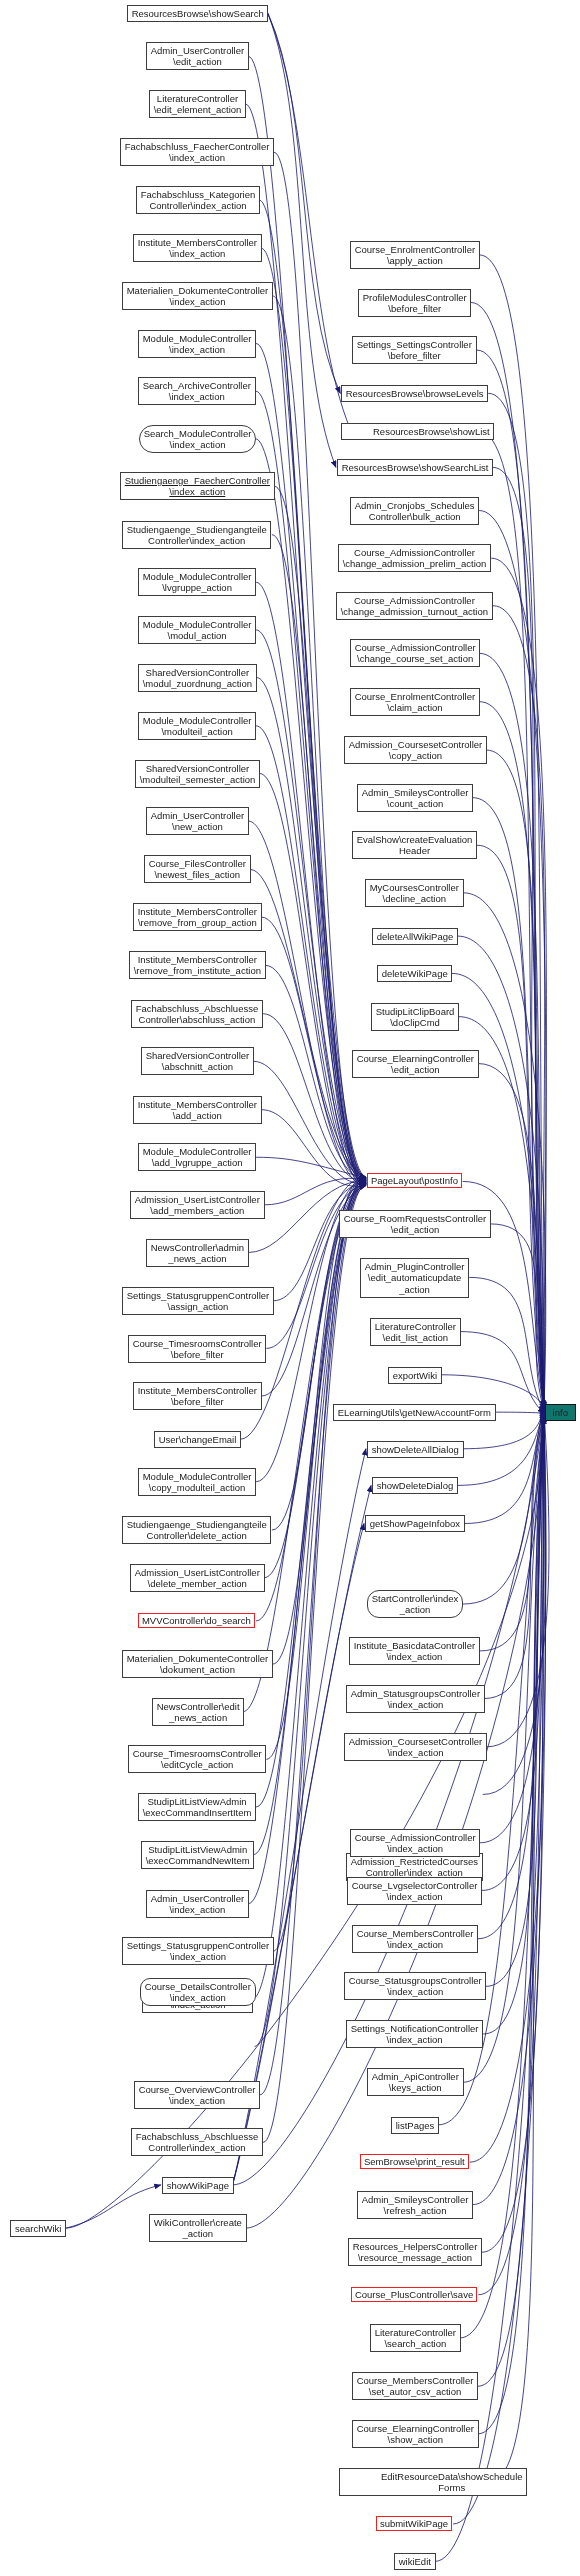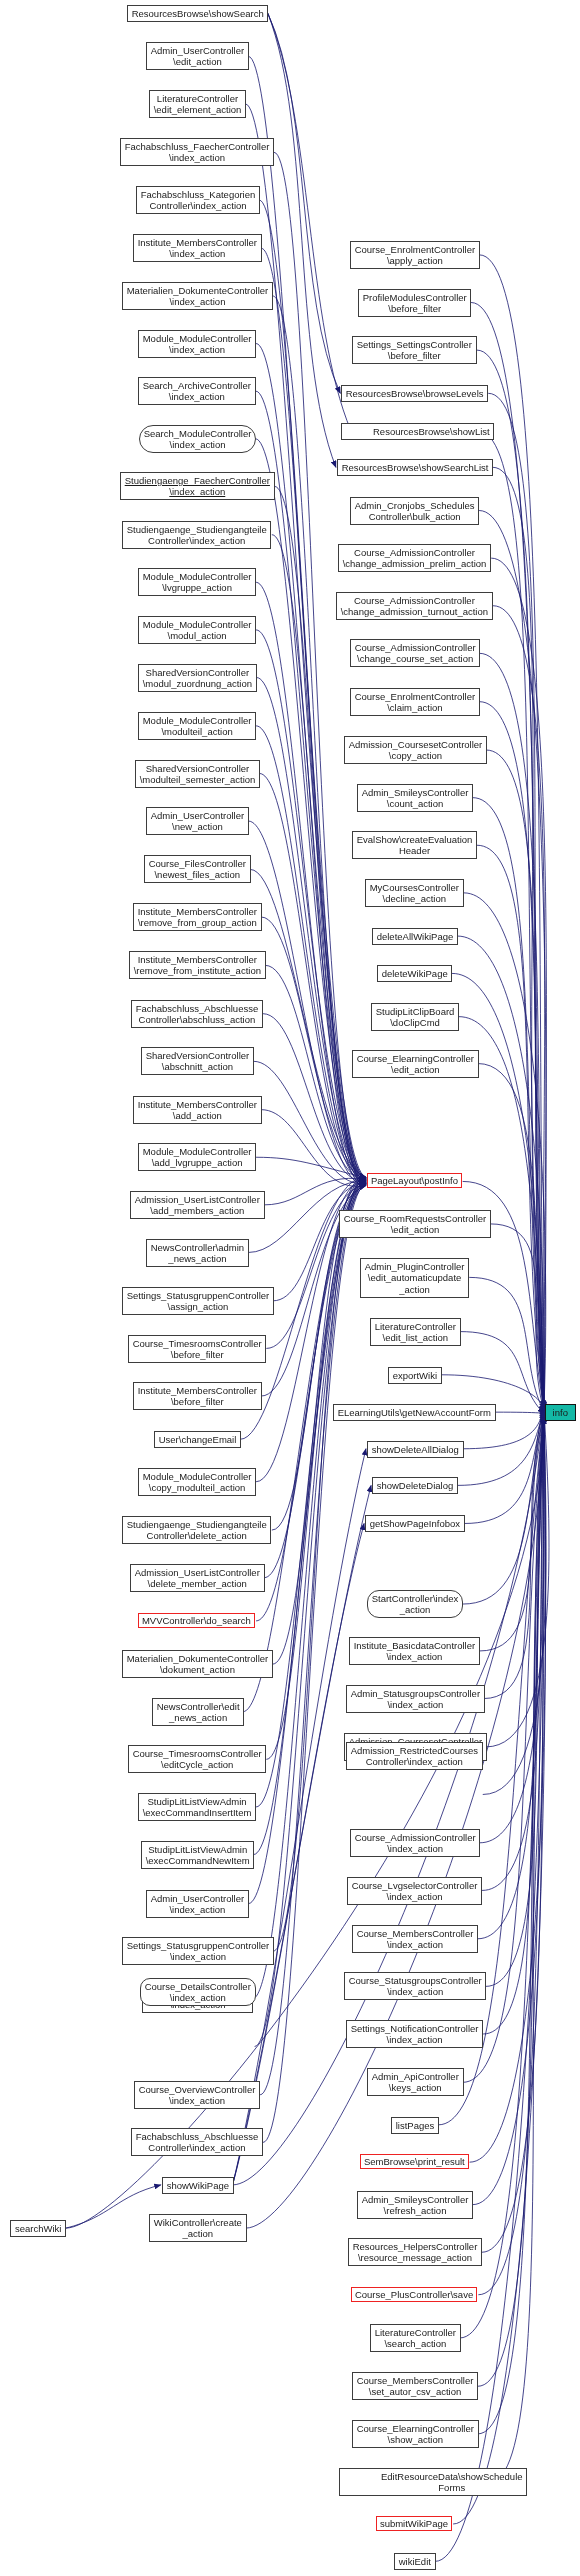--- a/index.html
+++ b/index.html
@@ -3,21 +3,21 @@
 <meta charset="utf-8">
 <style>
   html,body{margin:0;padding:0;background:#ffffff;}
   #canvas{position:relative;width:581px;height:2576px;background:#ffffff;overflow:hidden;
           font-family:"Liberation Sans", sans-serif;}
   #edges{position:absolute;left:0;top:0;z-index:0;}
   .node{position:absolute;z-index:1;box-sizing:border-box;background:#ffffff;
         border:0.7px solid #3d3d3d;color:#1a1a1a;font-size:9.5px;line-height:11.7px;
         padding:1.5px 3.7px;text-align:center;white-space:pre-line;cursor:pointer;}
   .node.red{border:1.5px solid #ee2222;padding:0.7px 2.9px;}
-  .node.focus{background:#14b8a6;border:0.7px solid #141414;cursor:default;padding:1.5px 6.6px;}
+  .node.focus{background:#0f766e;border:0.7px solid #141414;cursor:default;padding:1.5px 6.6px;}
 </style>
 </head>
 <body>
 
 <div id="canvas">
   <svg id="edges" width="581" height="2576" viewBox="0 0 793 3517" xmlns="http://www.w3.org/2000/svg">
     <defs>
       <marker id="arr" markerWidth="10" markerHeight="8" refX="9" refY="4" orient="auto" markerUnits="userSpaceOnUse">
         <path d="M0,0 L10,4 L0,8 z" fill="#191970"></path>
       </marker>
@@ -270,21 +270,21 @@
     <div class="node" style="left: 372px; top: 1477px;">showDeleteDialog</div>
     <div class="node" style="left: 365px; top: 1515px;">getShowPageInfobox</div>
     <div class="node" style="left: 367px; top: 1590px; border-radius: 12px;">StartController\index
 _action</div>
     <div class="node" style="left: 349px; top: 1637px;">Institute_BasicdataController
 \index_action</div>
     <div class="node" style="left: 346px; top: 1685px;">Admin_StatusgroupsController
 \index_action</div>
     <div class="node" style="left: 344px; top: 1733px;">Admission_CoursesetController
 \index_action</div>
-    <div class="node" style="left: 346px; top: 1742px;">Admission_RestrictedCourses
+    <div class="node" style="left: 346px; top: 1853px;">Admission_RestrictedCourses
 Controller\index_action</div>
     <div class="node" style="left: 350px; top: 1829px;">Course_AdmissionController
 \index_action</div>
     <div class="node" style="left: 347px; top: 1877px;">Course_LvgselectorController
 \index_action</div>
     <div class="node" style="left: 352px; top: 1925px;">Course_MembersController
 \index_action</div>
     <div class="node" style="left: 344px; top: 1972px;">Course_StatusgroupsController
 \index_action</div>
     <div class="node" style="left: 346px; top: 2020px;">Settings_NotificationController

